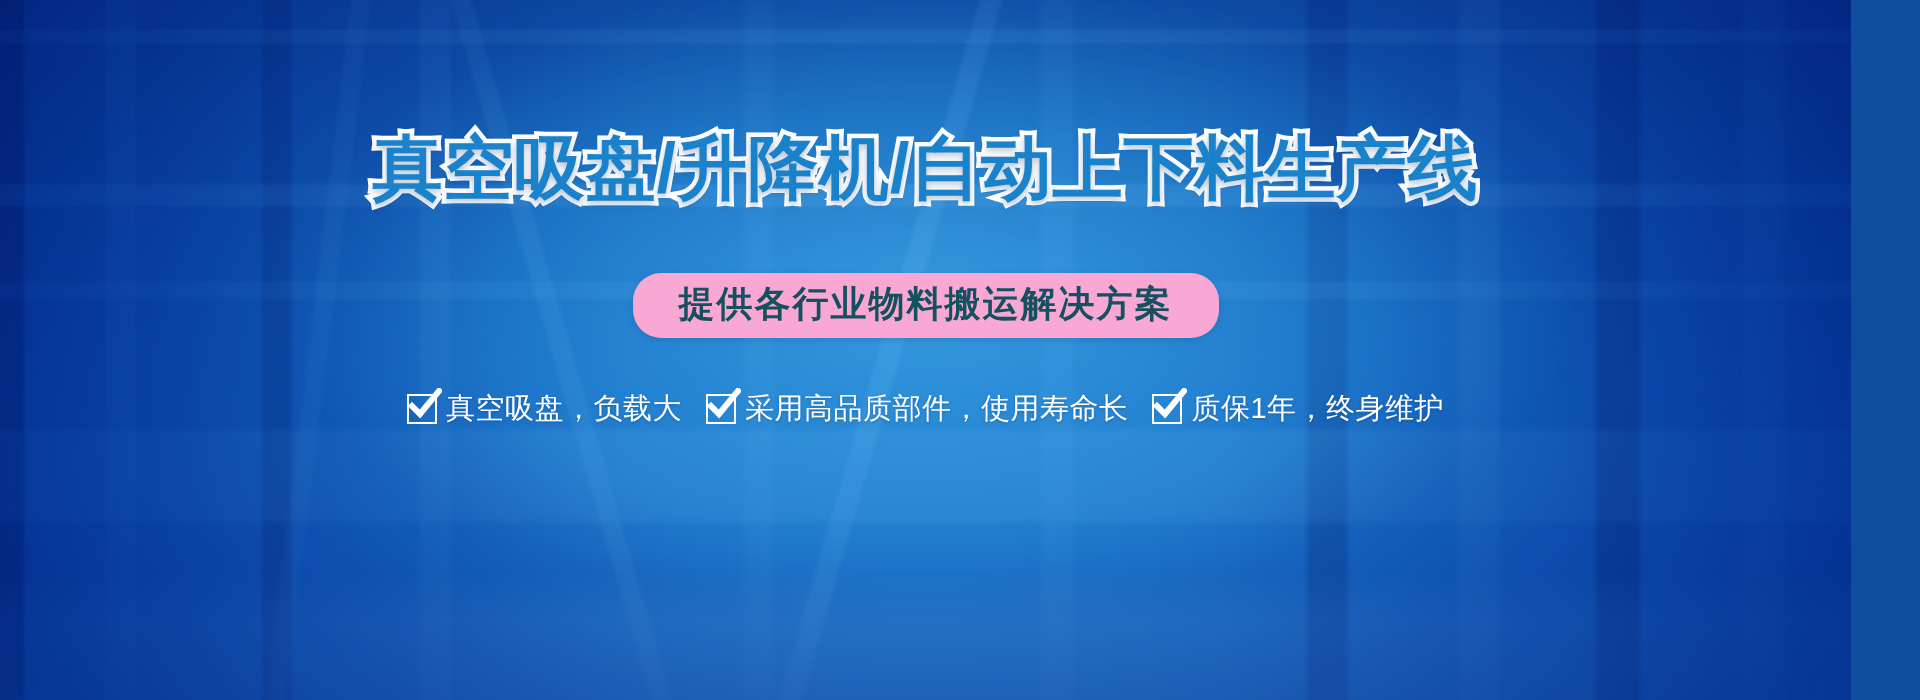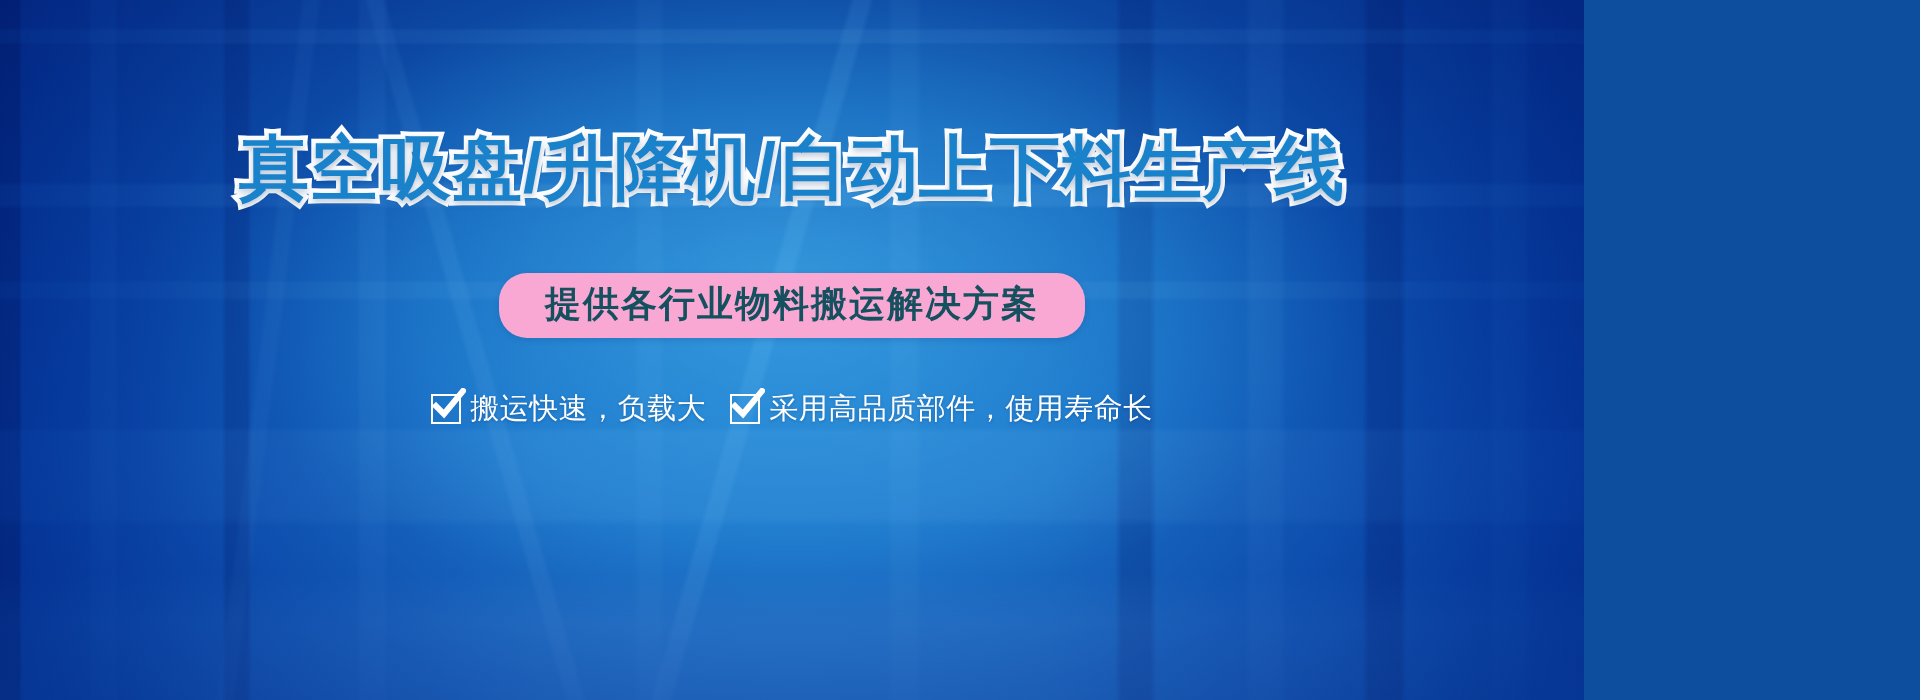--- a/index.html
+++ b/index.html
@@ -3,21 +3,21 @@
 <meta charset="utf-8">
 <title>Banner</title>
 <style>
   html, body {
     margin: 0;
     padding: 0;
     background: #0d4f9e;
   }
   #banner {
     position: relative;
-    width: 1584px;
+    width: 1851px;
     height: 700px;
     overflow: hidden;
     font-family: "Liberation Sans", "DejaVu Sans", sans-serif;
     background: #1a7fc4;
   }
 
   
   .bg-photo {
     position: absolute;
     inset: 0;
@@ -165,28 +165,36 @@
     <div class="subtitle-pill">提供各行业物料搬运解决方案</div>
 
     <div class="features">
 
       <div class="feature">
         <span class="check-box">
           <svg viewBox="0 0 36 36" aria-hidden="true">
             <path d="M6 18 L14 26 L33 3" fill="none" stroke="#ffffff" stroke-width="6" stroke-linecap="square" stroke-linejoin="miter"></path>
           </svg>
         </span>
-        <span class="feature-label">搬运快速，负载大</span>
+        <span class="feature-label">真空吸盘，负载大</span>
       </div>
 
       <div class="feature">
         <span class="check-box">
           <svg viewBox="0 0 36 36" aria-hidden="true">
             <path d="M6 18 L14 26 L33 3" fill="none" stroke="#ffffff" stroke-width="6" stroke-linecap="square" stroke-linejoin="miter"></path>
           </svg>
         </span>
         <span class="feature-label">采用高品质部件，使用寿命长</span>
       </div>
 
+      <div class="feature">
+        <span class="check-box">
+          <svg viewBox="0 0 36 36" aria-hidden="true">
+            <path d="M6 18 L14 26 L33 3" fill="none" stroke="#ffffff" stroke-width="6" stroke-linecap="square" stroke-linejoin="miter"></path>
+          </svg>
+        </span>
+        <span class="feature-label">质保1年，终身维护</span>
+      </div>
 
     </div>
   </div>
 </div>
 
 </body></html>

